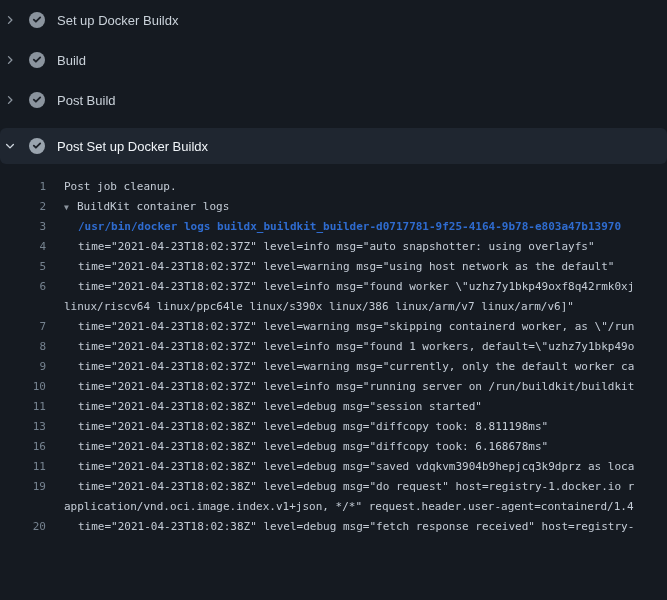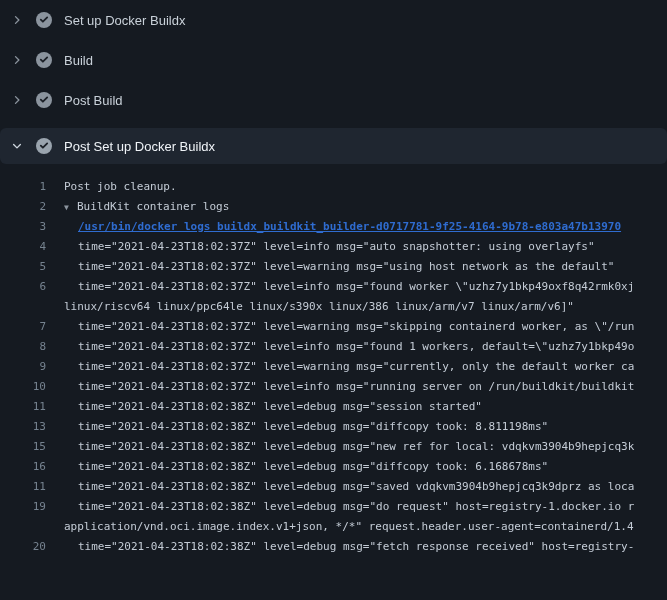--- a/index.html
+++ b/index.html
@@ -5,21 +5,21 @@
   html,body{margin:0;padding:0;}
   body{
     width:667px;height:600px;overflow:hidden;
     background:var(--page-bg,#151a21);
     font-family:"Liberation Sans",sans-serif;
   }
   .app{width:667px;height:600px;overflow:hidden;position:relative;}
   .step-list{width:100%;}
   .step-row{
     height:40px;display:flex;align-items:center;
-    padding-left:11px;box-sizing:border-box;
+    padding-left:4px;box-sizing:border-box;
     font-size:13px;color:var(--step-label,#c9d1d9);
     cursor:pointer;
   }
   .step-row.expanded{
     height:36px;margin-top:8px;
     background:var(--expanded-step-bg,#1f2630);
     border-radius:6px;
     color:var(--expanded-step-label,#f0f4f8);
   }
   .chev{width:12px;height:12px;flex:none;display:flex;align-items:center;justify-content:center;margin-right:13px;}
@@ -36,21 +36,21 @@
     flex:none;width:46px;text-align:right;
     color:var(--line-number,#768390);
     line-height:20px;
   }
   .txt{
     margin-left:18px;white-space:pre;flex:none;
     color:var(--log-text,#c4ccd6);
     line-height:20px;
   }
   .log-row.indent1 .txt{margin-left:32px;}
-  .txt.cmd{color:var(--command-blue,#2f6cd0);font-weight:bold;text-decoration:underline;}
+  .txt.cmd{color:var(--command-blue,#2f6cd0);font-weight:bold;}
   .toggle{
     flex:none;margin-left:18px;width:13px;
     font-size:8px;line-height:20px;
     color:var(--icon-gray,#8b949e);
   }
   .toggle + .txt{margin-left:0;}
 </style>
 </head>
 <body>
 
@@ -167,24 +167,20 @@
       </div>
       <div class="log-row indent1">
         <span class="ln">11</span>
         <span class="txt">time="2021-04-23T18:02:38Z" level=debug msg="session started"</span>
       </div>
       <div class="log-row indent1">
         <span class="ln">13</span>
         <span class="txt">time="2021-04-23T18:02:38Z" level=debug msg="diffcopy took: 8.811198ms"</span>
       </div>
       <div class="log-row indent1">
-        <span class="ln">15</span>
-        <span class="txt">time="2021-04-23T18:02:38Z" level=debug msg="new ref for local: vdqkvm3904b9hepjcq3k</span>
-      </div>
-      <div class="log-row indent1">
         <span class="ln">16</span>
         <span class="txt">time="2021-04-23T18:02:38Z" level=debug msg="diffcopy took: 6.168678ms"</span>
       </div>
       <div class="log-row indent1">
         <span class="ln">11</span>
         <span class="txt">time="2021-04-23T18:02:38Z" level=debug msg="saved vdqkvm3904b9hepjcq3k9dprz as loca</span>
       </div>
       <div class="log-row indent1">
         <span class="ln">19</span>
         <span class="txt">time="2021-04-23T18:02:38Z" level=debug msg="do request" host=registry-1.docker.io r</span>

